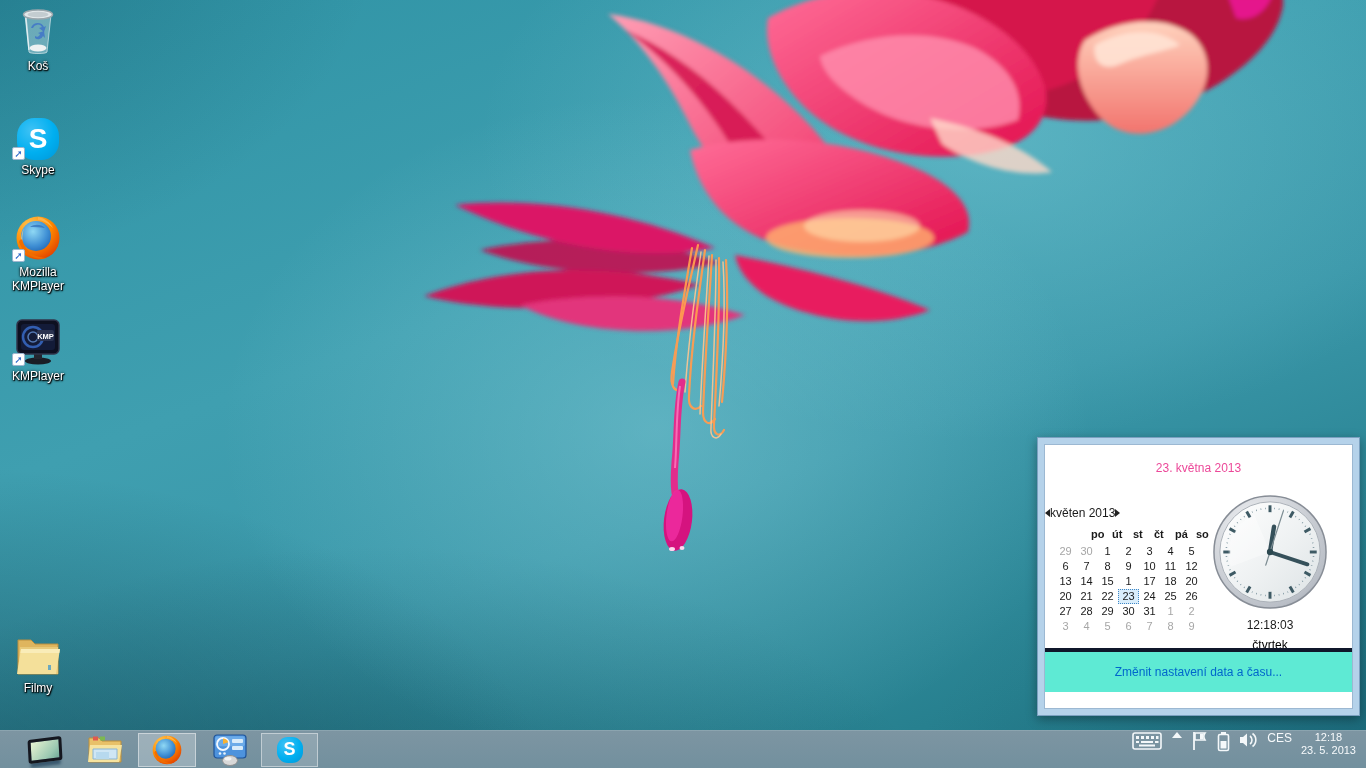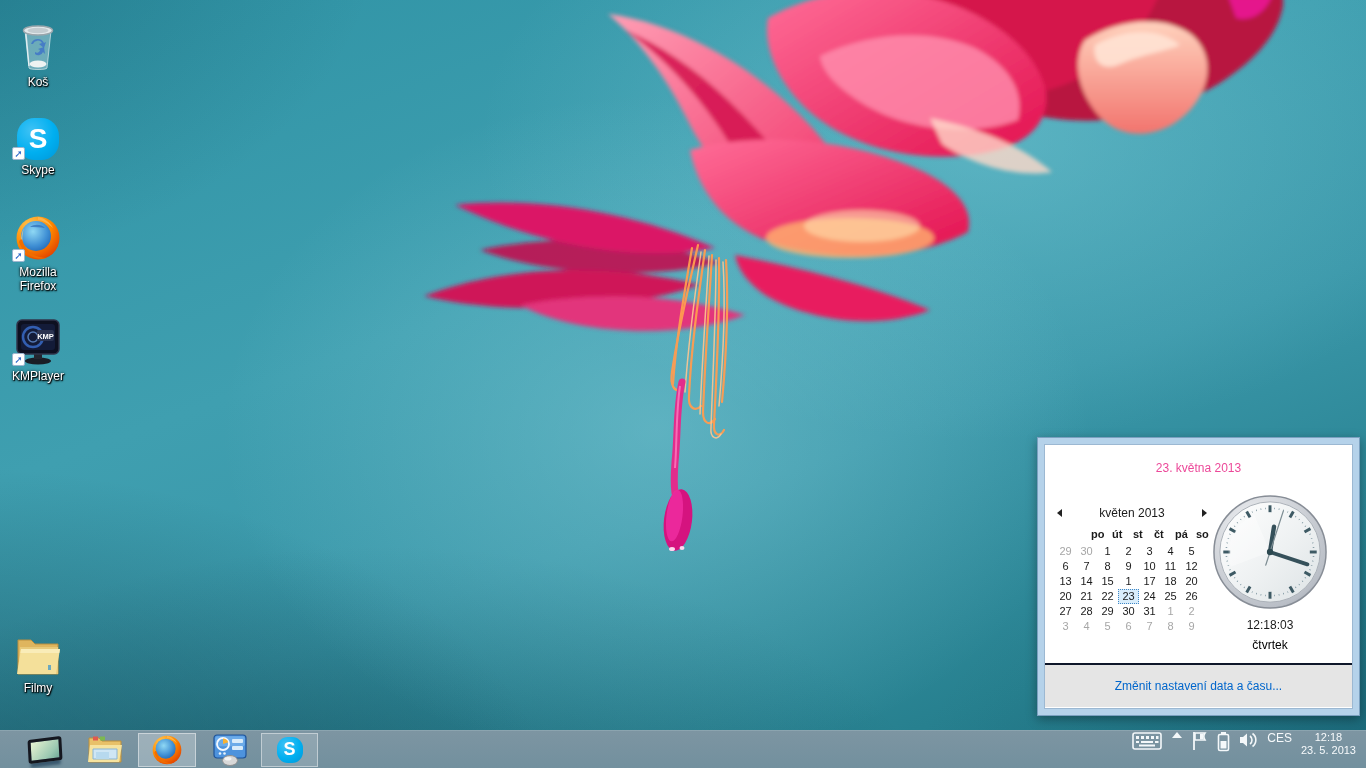--- a/index.html
+++ b/index.html
@@ -31,38 +31,38 @@
     display:flex; align-items:center; justify-content:center; color:#fff; font-weight:bold; font-size:28px;
     font-family:"Liberation Sans", sans-serif; }
   .skype-blob.small { width:26px; height:26px; font-size:18px; }
 
   
   .flyout { position:absolute; left:1037px; top:437px; width:323px; height:279px;
     background:#b5d2ea; border:1px solid #7ba0c0; padding:6px; box-shadow:0 3px 10px rgba(0,0,0,0.35); }
   .flyout-inner { position:relative; width:100%; height:100%; background:#fff; border:1px solid #9cb8d2; }
   .header-date { position:absolute; top:16px; left:0; width:100%; text-align:center;
     font-size:12px; color:#ec4899; }
-  .cal-nav { position:absolute; top:60px; left:12px; width:150px; height:16px;
-    display:flex; align-items:center; justify-content:space-between; }
+  .cal-nav { position:absolute; top:60px; left:0; width:150px; height:16px;
+    display:flex; align-items:center; }
   .cal-nav .month { font-size:12px; color:#1a1a1a; }
   .tri { width:0; height:0; display:inline-block; }
   .tri-left  { border-top:4px solid transparent; border-bottom:4px solid transparent; border-right:5px solid #222; }
   .tri-right { border-top:4px solid transparent; border-bottom:4px solid transparent; border-left:5px solid #222; }
   .cal-grid { position:absolute; left:10px; display:grid; grid-template-columns:repeat(7,21px); }
   #cal-head { top:82px; }
   #cal-days { top:99px; }
   .cal-cell { height:15px; line-height:15px; text-align:center; font-size:11px; color:#1a1a1a; }
   .cal-head-cell { font-weight:bold;margin-left:36px; }
   .cal-cell.muted { color:#a6a6a6; }
   .cal-cell.selected { background:#d9edfb; outline:1px dotted #3f87c6; outline-offset:-1px; }
   .clockcol { position:absolute; left:160px; top:48px; width:130px; text-align:center; }
   .dtime { font-size:12px; color:#1a1a1a; margin-top:3px; }
   .wday  { font-size:12px; color:#000000; margin-top:6px; }
-  .flyout-footer { position:absolute; left:0; bottom:1px; width:100%; height:44px; background:#e5e5e5;
-    border-top:2px solid #0f172a; display:flex; align-items:center; justify-content:center; }
+  .flyout-footer { position:absolute; left:0; bottom:16px; width:100%; height:44px; background:#5eead4;
+    border-top:4px solid #0f172a; display:flex; align-items:center; justify-content:center; }
   .flyout-footer a { font-size:12px; color:#0066cc; text-decoration:none; cursor:pointer; }
 
   
   .taskbar { position:absolute; left:0; top:730px; width:1366px; height:38px;
     background:linear-gradient(#7d95a2, #72909e); border-top:1px solid rgba(255,255,255,0.18);
     display:flex; align-items:center; }
   .tb-left { display:flex; align-items:center; height:100%; }
   .tb-item { display:flex; align-items:center; justify-content:center; height:100%; }
   .tb-btn { height:34px; margin-top:0; border:1px solid rgba(255,255,255,0.45);
     background:rgba(255,255,255,0.16); display:flex; align-items:center; justify-content:center; }
@@ -138,21 +138,21 @@
       <path d="M680,386 C676,412 677,442 675,468" stroke="#ff7cc0" stroke-width="2" fill="none" opacity="0.8"></path>
       <g transform="rotate(7 678 520)">
         <ellipse cx="678" cy="520" rx="14" ry="31" fill="#d5137f"></ellipse>
         <ellipse cx="674" cy="516" rx="8" ry="26" fill="#ef2da0" opacity="0.85"></ellipse>
       </g>
       <ellipse cx="672" cy="549" rx="3" ry="2" fill="#ffd7ee"></ellipse>
       <ellipse cx="682" cy="548" rx="2.5" ry="2" fill="#ffd7ee"></ellipse>
     </svg>
   </div>
 
-  <div class="dicon" style="top:22px;">
+  <div class="dicon" style="top:6px;">
     <div class="art">
       <svg width="44" height="48" viewBox="0 0 44 48">
         <path d="M9,7 L13,44 C13,46 31,46 31,44 L35,7 Z" fill="rgba(215,235,243,0.38)" stroke="rgba(255,255,255,0.55)" stroke-width="1"></path>
         <ellipse cx="22" cy="40" rx="8.5" ry="3.5" fill="#eef2f2"></ellipse>
         <path d="M17,20 a5,5 0 0 1 9,-1 l-3,1 5,4 2,-6 -2,1 a7,7 0 0 0 -13,1 z" fill="#3f74c8" opacity="0.85"></path>
         <path d="M19,30 a5,5 0 0 0 8,-2 l2,2 -1,-7 -6,2 2,1 a3,3 0 0 1 -5,2 z" fill="#3f74c8" opacity="0.85"></path>
         <ellipse cx="22" cy="6.5" rx="14.5" ry="4.5" fill="#e3e8ea" stroke="#9aa6ac" stroke-width="1.5"></ellipse>
         <ellipse cx="22" cy="6.5" rx="10.5" ry="2.8" fill="#c3ccd0"></ellipse>
         <path d="M10,10 L13,42" stroke="rgba(255,255,255,0.7)" stroke-width="1.5"></path>
       </svg>
@@ -185,21 +185,21 @@
         </defs>
         <circle cx="24" cy="24" r="21.5" fill="url(#fxO)"></circle>
         <circle cx="22" cy="22" r="15" fill="url(#fxB)"></circle>
         <path d="M10,14 C6,22 6,32 12,39 C7,30 8,20 10,14 Z" fill="#ffd27a" opacity="0.8"></path>
         <path d="M5,28 C9,40 21,47 33,44 C22,44 12,38 9,28 C8,24 6,25 5,28 Z" fill="#f06d00"></path>
         <path d="M24,3 C30,4 36,8 39,14 C34,9 28,6 24,6 Z" fill="#ffb347"></path>
         <path d="M16,13 C20,10 27,10 31,14 C27,13 20,13 16,13 Z" fill="#2e6bb8" opacity="0.7"></path>
       </svg>
       <div class="shortcut-badge">➚</div>
     </div>
-    <div class="lbl">Mozilla Firefox</div>
+    <div class="lbl">Mozilla KMPlayer</div>
   </div>
 
   <div class="dicon" style="top:316px;">
     <div class="art">
       <svg width="46" height="48" viewBox="0 0 46 48">
         <ellipse cx="23" cy="43" rx="13" ry="3.5" fill="#1a1d26"></ellipse>
         <rect x="19" y="35" width="8" height="6" fill="#23262f"></rect>
         <rect x="2" y="2" width="42" height="34" rx="5" fill="#0d1020" stroke="#30344a" stroke-width="1.5"></rect>
         <rect x="6" y="6" width="34" height="26" rx="3" fill="#131b38"></rect>
         <circle cx="18" cy="19" r="10" fill="none" stroke="#3b6fd0" stroke-width="2.5" opacity="0.8"></circle>

